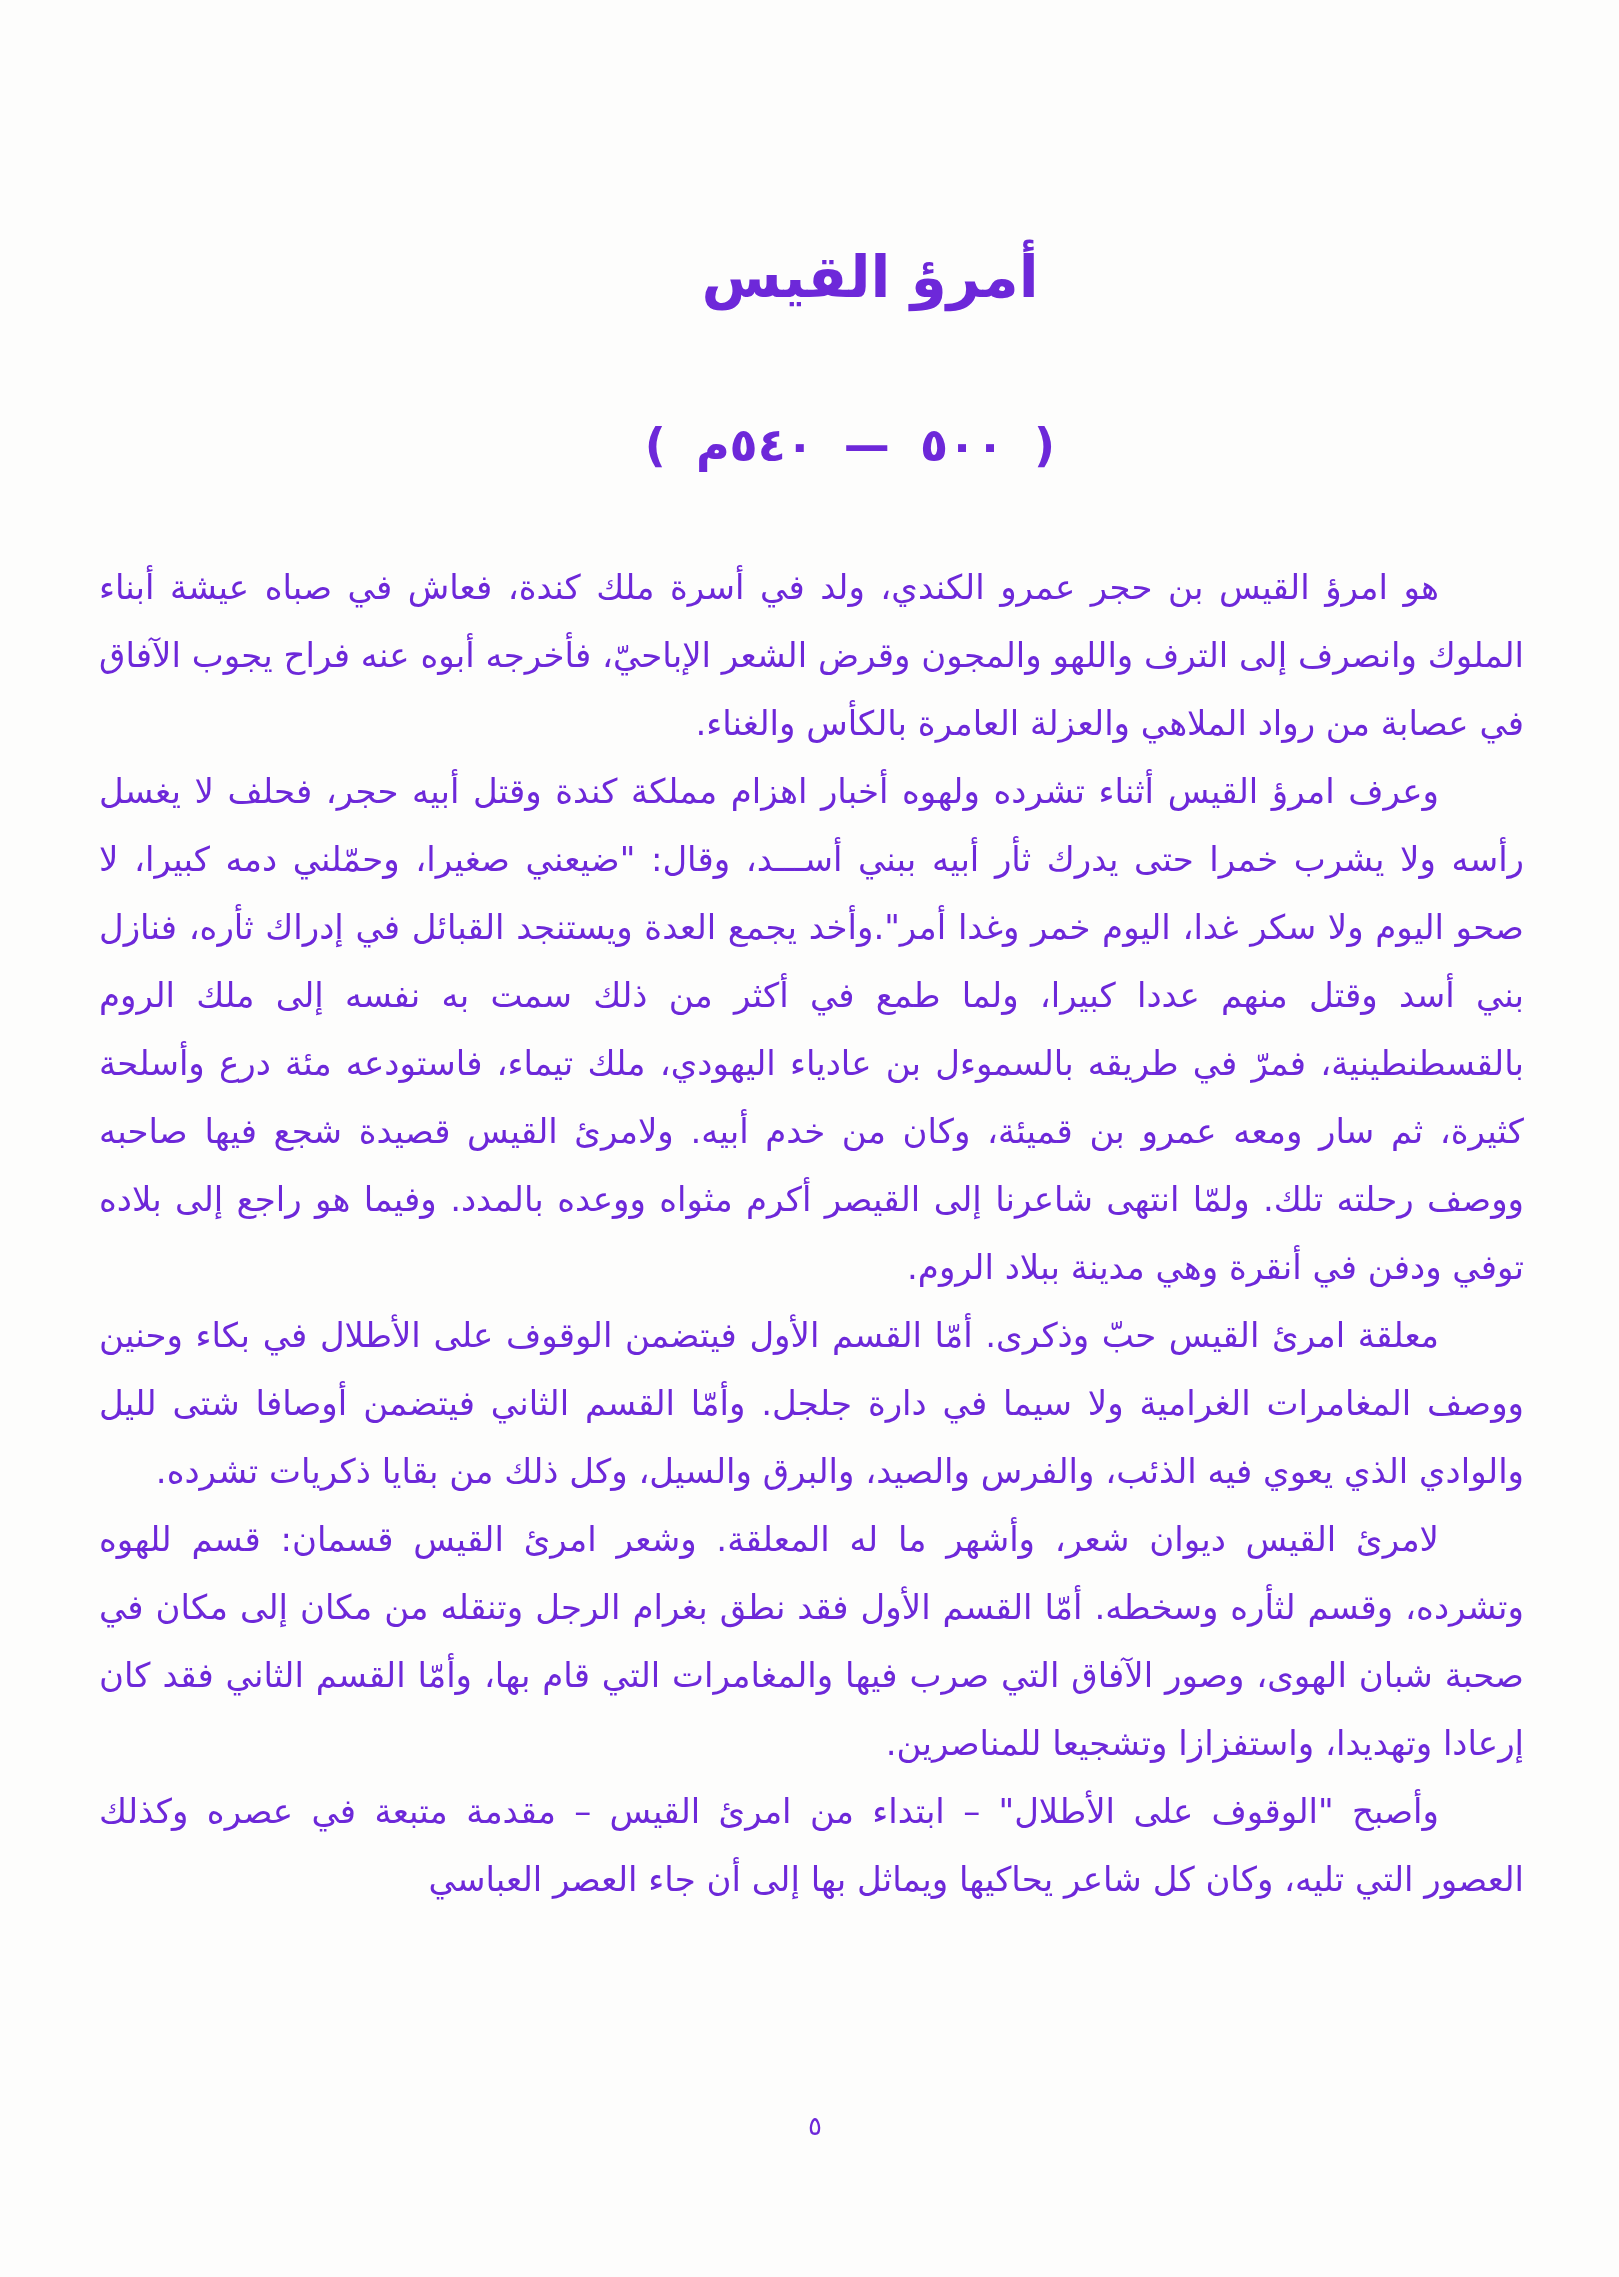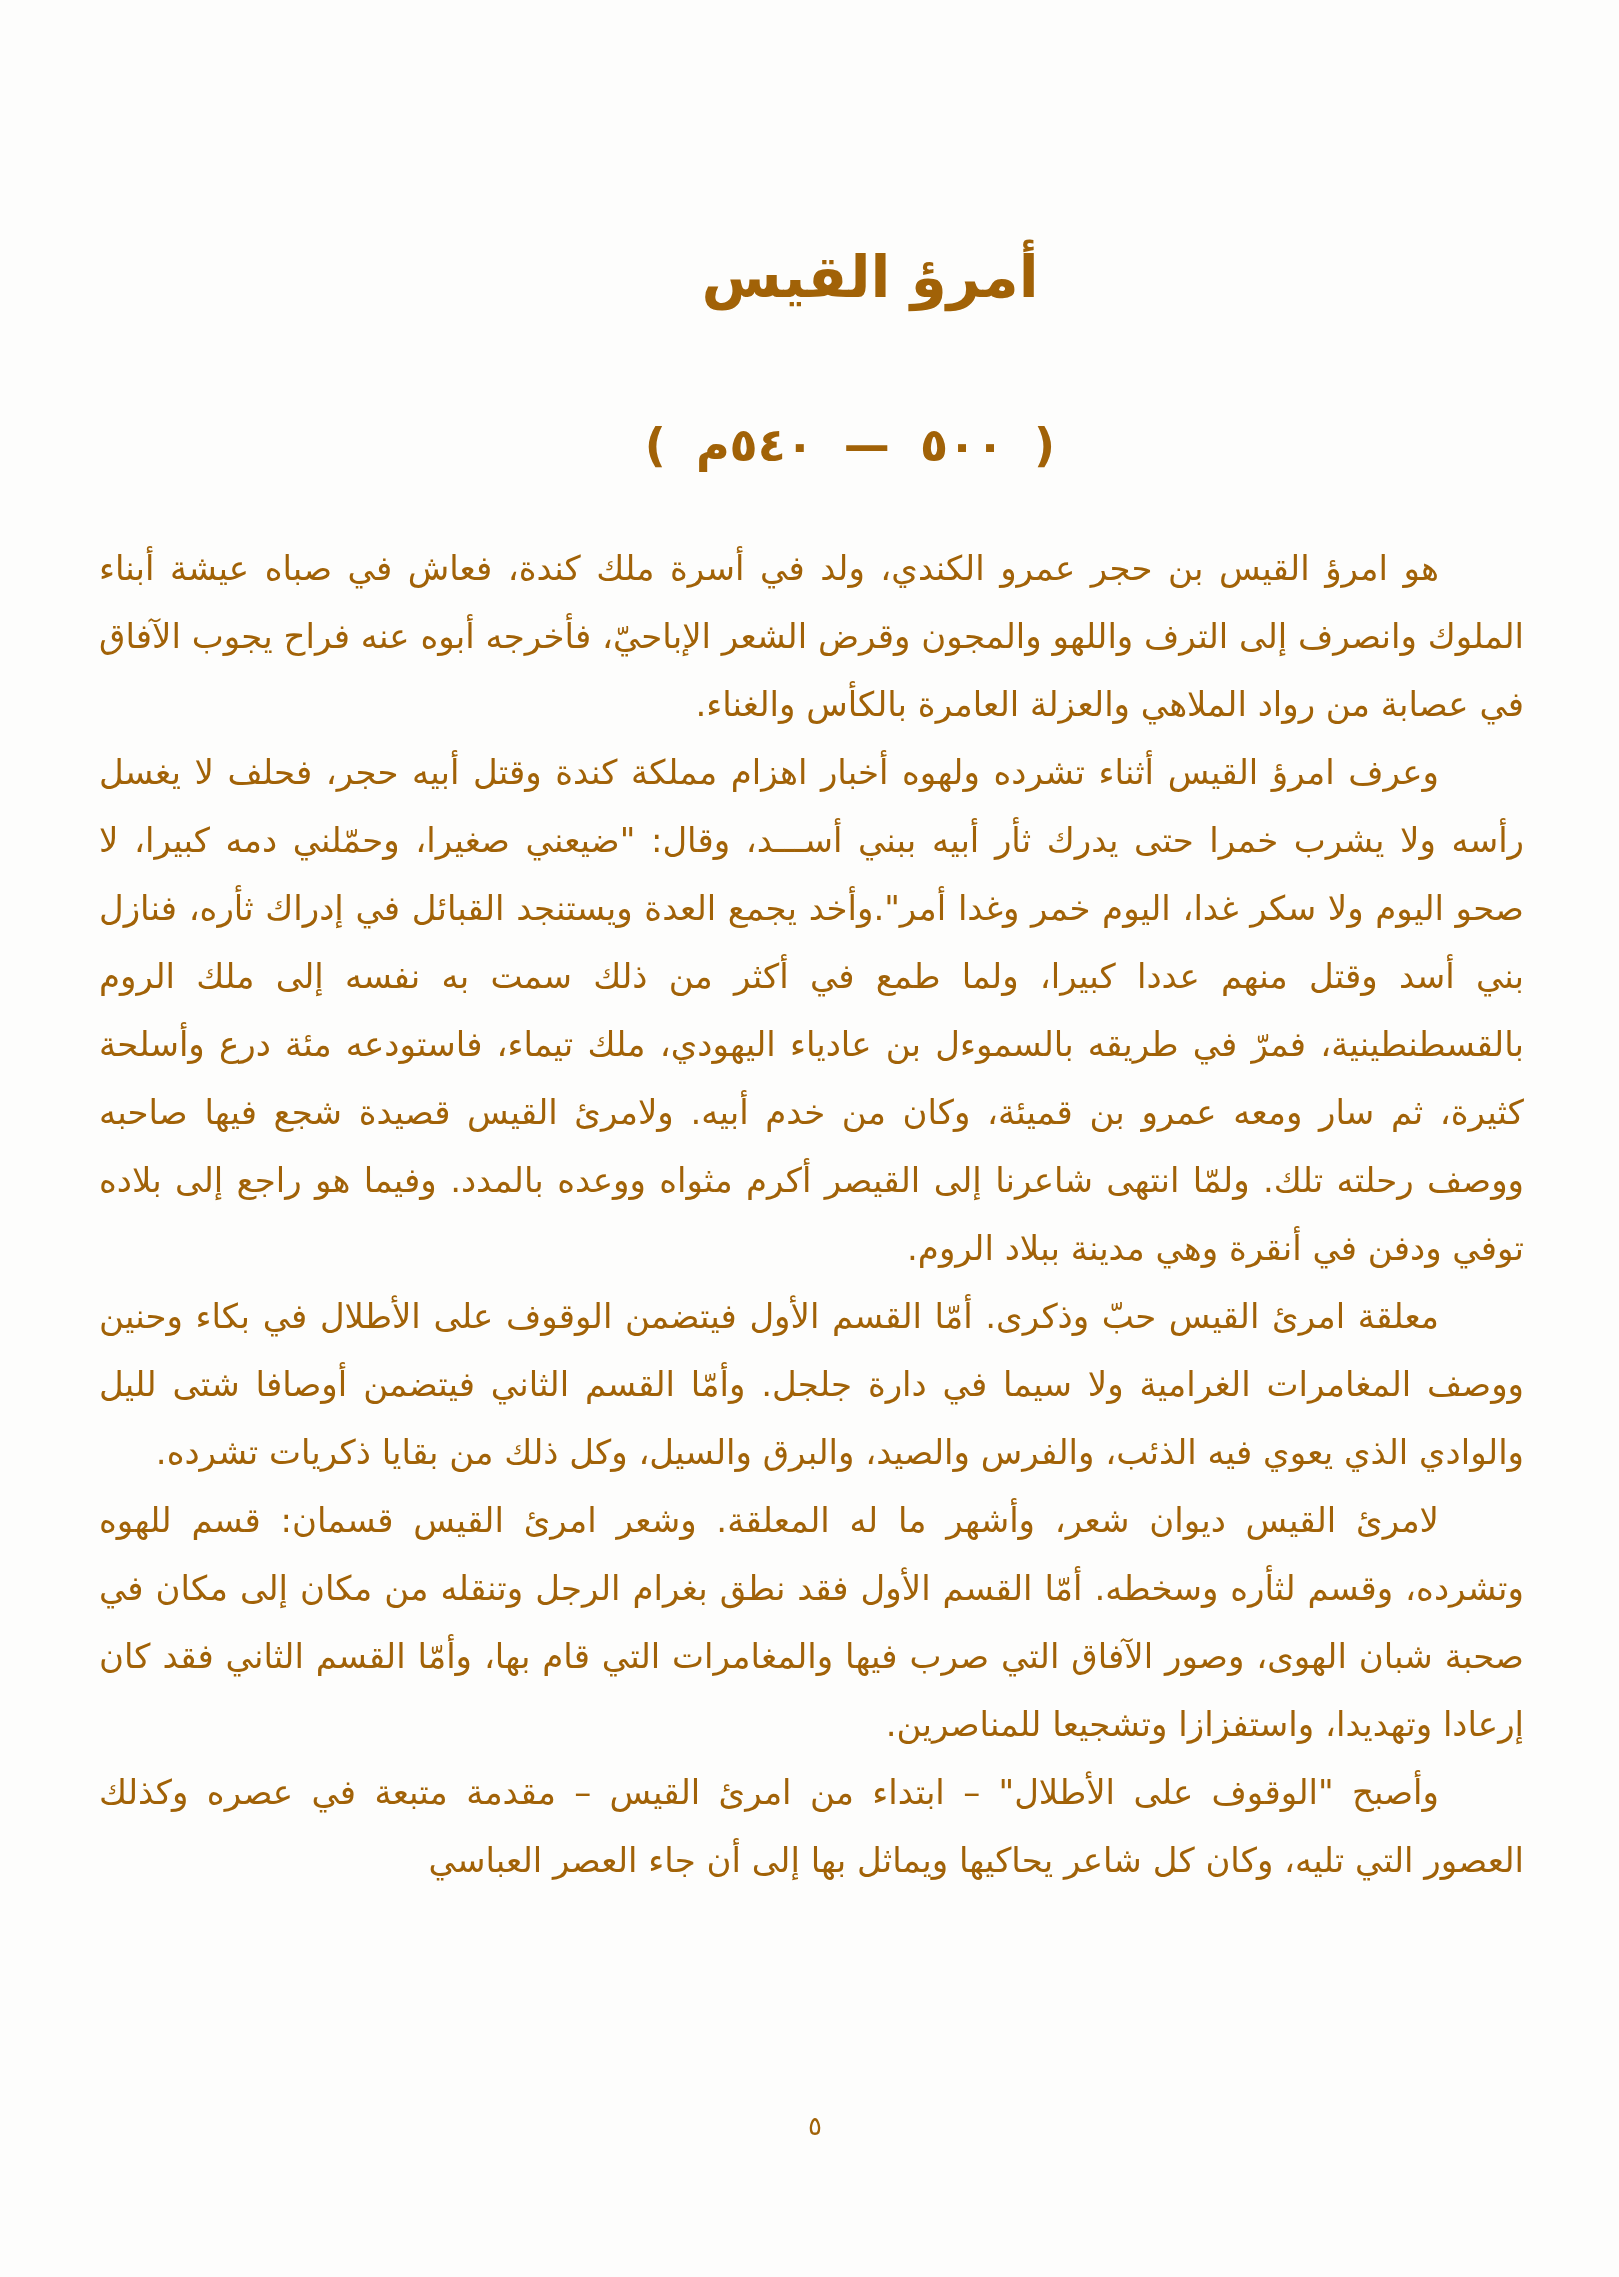--- a/index.html
+++ b/index.html
@@ -5,21 +5,21 @@
   html, body {
     margin: 0;
     padding: 0;
     background: #ffffff;
   }
   .page {
     position: relative;
     width: 1620px;
     height: 2278px;
     background: #fdfdfc;
-    color: #a16207;
+    color: #6d28d9;
     font-family: "DejaVu Sans", sans-serif;
     overflow: hidden;
   }
   .page-title {
     position: absolute;
     top: 243px;
     left: 0;
     width: 100%;
     margin: 0;
     text-align: center;
@@ -36,21 +36,21 @@
     width: 100%;
     text-align: center;
     transform: translateX(40px);
     direction: rtl;
     font-size: 46px;
     font-weight: bold;
     word-spacing: 14px;
   }
   .body-text {
     position: absolute;
-    top: 534px;
+    top: 553px;
     right: 96px;
     width: 1425px;
     direction: rtl;
     text-align: justify;
     font-size: 34px;
     line-height: 68px;
   }
   .body-text p {
     margin: 0;
     padding: 0;

